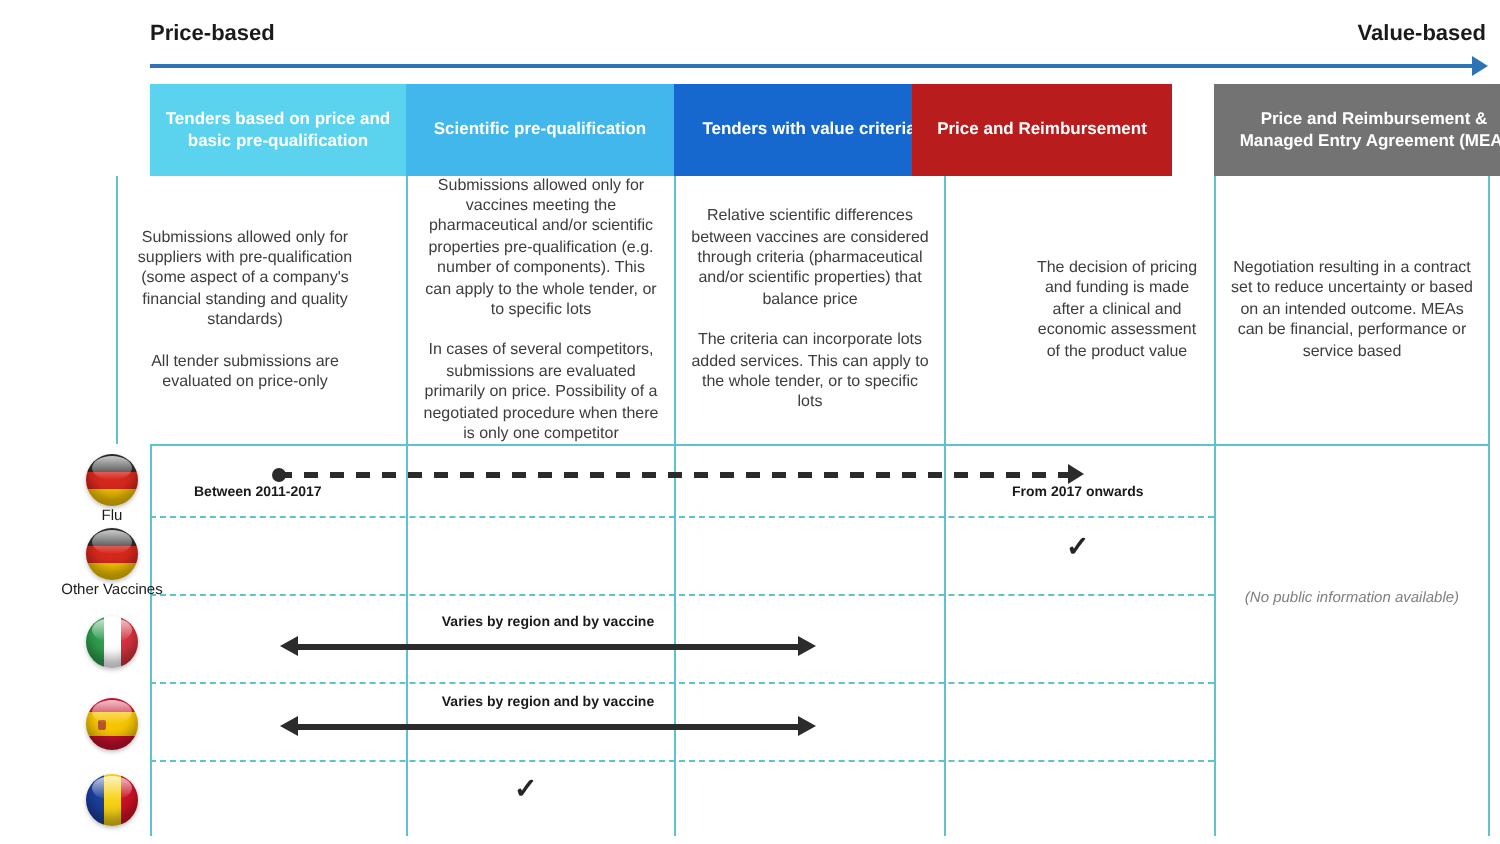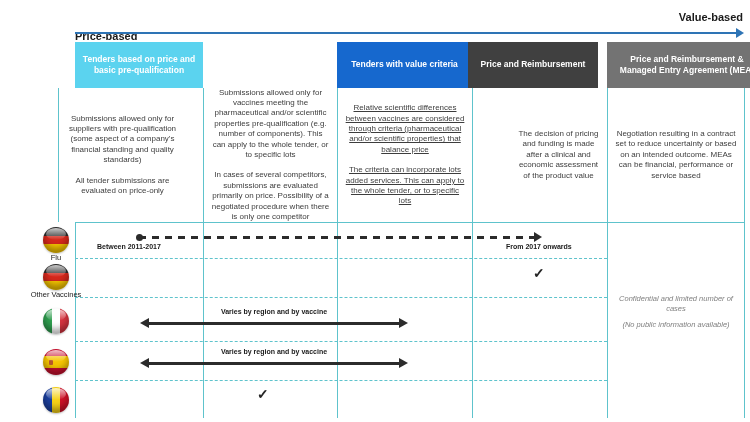--- a/index.html
+++ b/index.html
@@ -68,47 +68,50 @@
 
   .mea-note { left:609px; top:288px; width:134px; text-align:center; font-style:italic;
     color:#7f7f7f; font-size:7.5px; line-height:1.35; }
   .mea-note p { margin:6px 0; }
 </style>
 </head>
 <body>
 
 <div class="canvas">
 
-  <div class="abs spec-label" style="left:75px;margin-top:19px;">Price-based</div>
+  <div class="abs spec-label" style="left:75px;">Price-based</div>
   <div class="abs spec-label" style="right:7px;">Value-based</div>
   <div class="abs spec-line"></div>
   <div class="abs spec-head"></div>
 
   <div class="abs hcell" style="left: 75px; width: 128px; background: rgb(91, 211, 239);">
       <span>Tenders based on price and basic pre-qualification</span>
     </div>
+  <div class="abs hcell" style="left: 203px; width: 134px; background: rgb(65, 183, 235);">
+      <span>Scientific pre-qualification</span>
+    </div>
   <div class="abs hcell" style="left: 337px; width: 135px; background: rgb(22, 104, 206);">
       <span>Tenders with value criteria</span>
     </div>
-  <div class="abs hcell" style="left: 468px; width: 130px; background: #404040;">
+  <div class="abs hcell" style="left: 456px; width: 130px; background: #b91c1c;">
       <span>Price and Reimbursement</span>
     </div>
   <div class="abs hcell" style="left: 607px; width: 160px; background: #737373;">
       <span>Price and Reimbursement &amp; Managed Entry Agreement (MEA)</span>
     </div>
 
   <div class="abs dcell" style="left:58px;width:128px;">
     <p>Submissions allowed only for suppliers with pre-qualification (some aspect of a company's financial standing and quality standards)</p>
     <p>All tender submissions are evaluated on price-only</p>
   </div>
   <div class="abs dcell" style="left:203px;width:134px;">
     <p>Submissions allowed only for vaccines meeting the pharmaceutical and/or scientific properties pre-qualification (e.g. number of components). This can apply to the whole tender, or to specific lots</p>
     <p>In cases of several competitors, submissions are evaluated primarily on price. Possibility of a negotiated procedure when there is only one competitor</p>
   </div>
-  <div class="abs dcell" style="left:337px;width:135px;text-decoration:underline;">
+  <div class="abs dcell" style="left:337px;width:135px;">
     <p>Relative scientific differences between vaccines are considered through criteria (pharmaceutical and/or scientific properties) that balance price</p>
     <p>The criteria can incorporate lots added services. This can apply to the whole tender, or to specific lots</p>
   </div>
   <div class="abs dcell" style="left:472px;width:135px;padding-left:44px;">
     <p>The decision of pricing and funding is made after a clinical and economic assessment of the product value</p>
   </div>
   <div class="abs dcell last" style="left:607px;width:138px;">
     <p>Negotiation resulting in a contract set to reduce uncertainty or based on an intended outcome. MEAs can be financial, performance or service based</p>
   </div>
 
@@ -164,17 +167,16 @@
 
   <div class="abs mini-label" style="left:139px;top:348px;width:270px;text-align:center;">Varies by region and by vaccine</div>
   <div class="abs dbl-arrow" style="top:362px;">
     <span class="head-l"></span>
     <span class="head-r"></span>
   </div>
 
   <div class="abs check" style="left:257px;top:386px;">✓</div>
 
   <div class="abs mea-note">
-    <p>Confidential and limited number of cases</p>
     <p>(No public information available)</p>
   </div>
 
 </div>
 
 </body></html>

